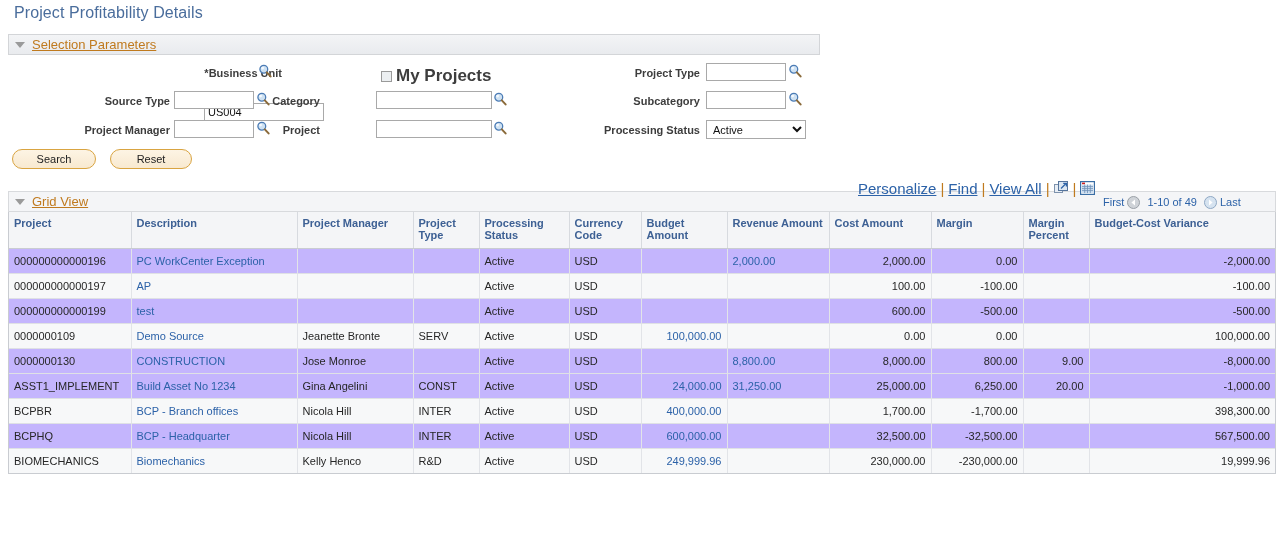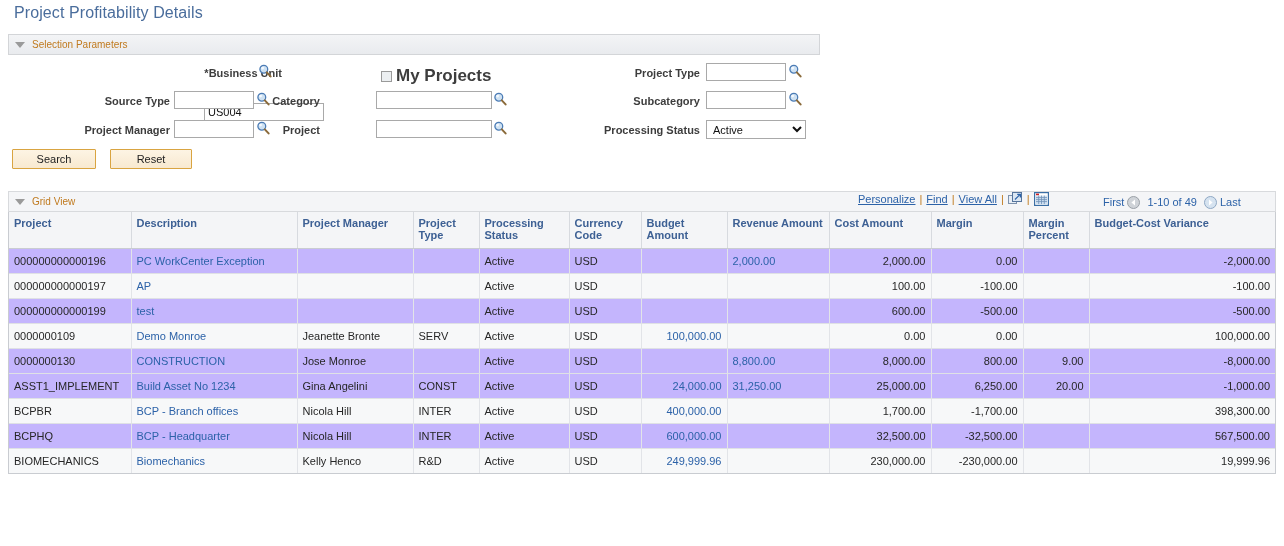--- a/index.html
+++ b/index.html
@@ -44,22 +44,23 @@
   .sect-header .arrow {
     width: 0; height: 0;
     border-left: 5px solid transparent;
     border-right: 5px solid transparent;
     border-top: 6px solid #9a9a9a;
     margin-right: 7px;
     margin-top: 1px;
   }
   .sect-header .sect-label {
     color: #c07a1e;
-    font-size: 10px;
+    font-size: 13px;
     white-space: nowrap;
+    text-decoration: underline;
   }
 
   #sect-selection { left: 8px; top: 34px; width: 812px; }
   #sect-grid      { left: 8px; top: 191px; width: 1268px; background: #f4f5f7; border-color: #d8dadd; }
 
   
   .frm-label {
     position: absolute;
     font-size: 11px;
     font-weight: bold;
@@ -107,38 +108,38 @@
   }
   .chk-label { font-size: 17px; font-weight: bold; color: #3d3d3d; white-space: nowrap; }
 
   
   .pbtn {
     position: absolute;
     box-sizing: border-box;
     height: 20px;
     background: linear-gradient(to bottom, #fdf4e4 0%, #f8e9d0 100%);
     border: 1px solid #d9a441;
-    border-radius: 1px;
+    border-radius: 10px;
     font-family: "Liberation Sans", sans-serif;
     font-size: 11px;
     color: #222;
     cursor: pointer;
     text-align: center;
     line-height: 18px;
     padding: 0;
   }
 
   
   .grid-tools {
     position: absolute;
-    top: 191px;
+    top: 180px;
     height: 16px;
     display: flex;
     align-items: center;
-    font-size: 11px;
+    font-size: 15px;
     white-space: nowrap;
   }
   .glink { color: #2c62a8; text-decoration: underline; cursor: pointer; }
   .gsep  { color: #c07a1e; margin: 0 4px; }
   .ico-btn { display: inline-block; cursor: pointer; line-height: 0; }
 
   .pager {
     position: absolute;
     top: 194px;
     height: 16px;
@@ -425,21 +426,21 @@
             <td>USD</td>
             <td class="num">&nbsp;</td>
             <td>&nbsp;</td>
             <td class="num">600.00</td>
             <td class="num">-500.00</td>
             <td class="num">&nbsp;</td>
             <td class="num">-500.00</td>
           </tr>
           <tr class="even">
             <td>0000000109</td>
-            <td><a class="cell-link">Demo Monroe</a></td>
+            <td><a class="cell-link">Demo Source</a></td>
             <td>Jeanette Bronte</td>
             <td>SERV</td>
             <td>Active</td>
             <td>USD</td>
             <td class="num"><span class="num-link">100,000.00</span></td>
             <td>&nbsp;</td>
             <td class="num">0.00</td>
             <td class="num">0.00</td>
             <td class="num">&nbsp;</td>
             <td class="num">100,000.00</td>

